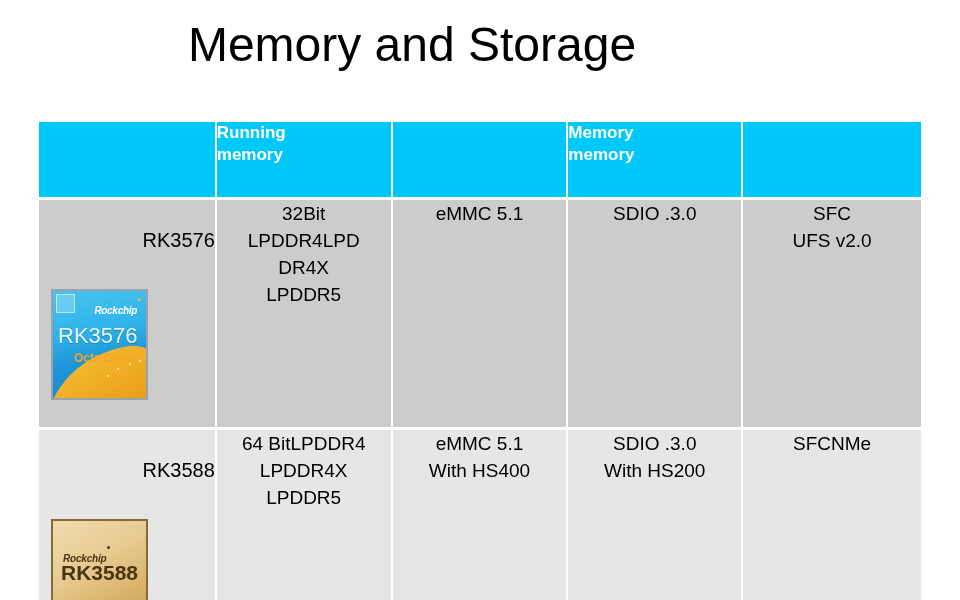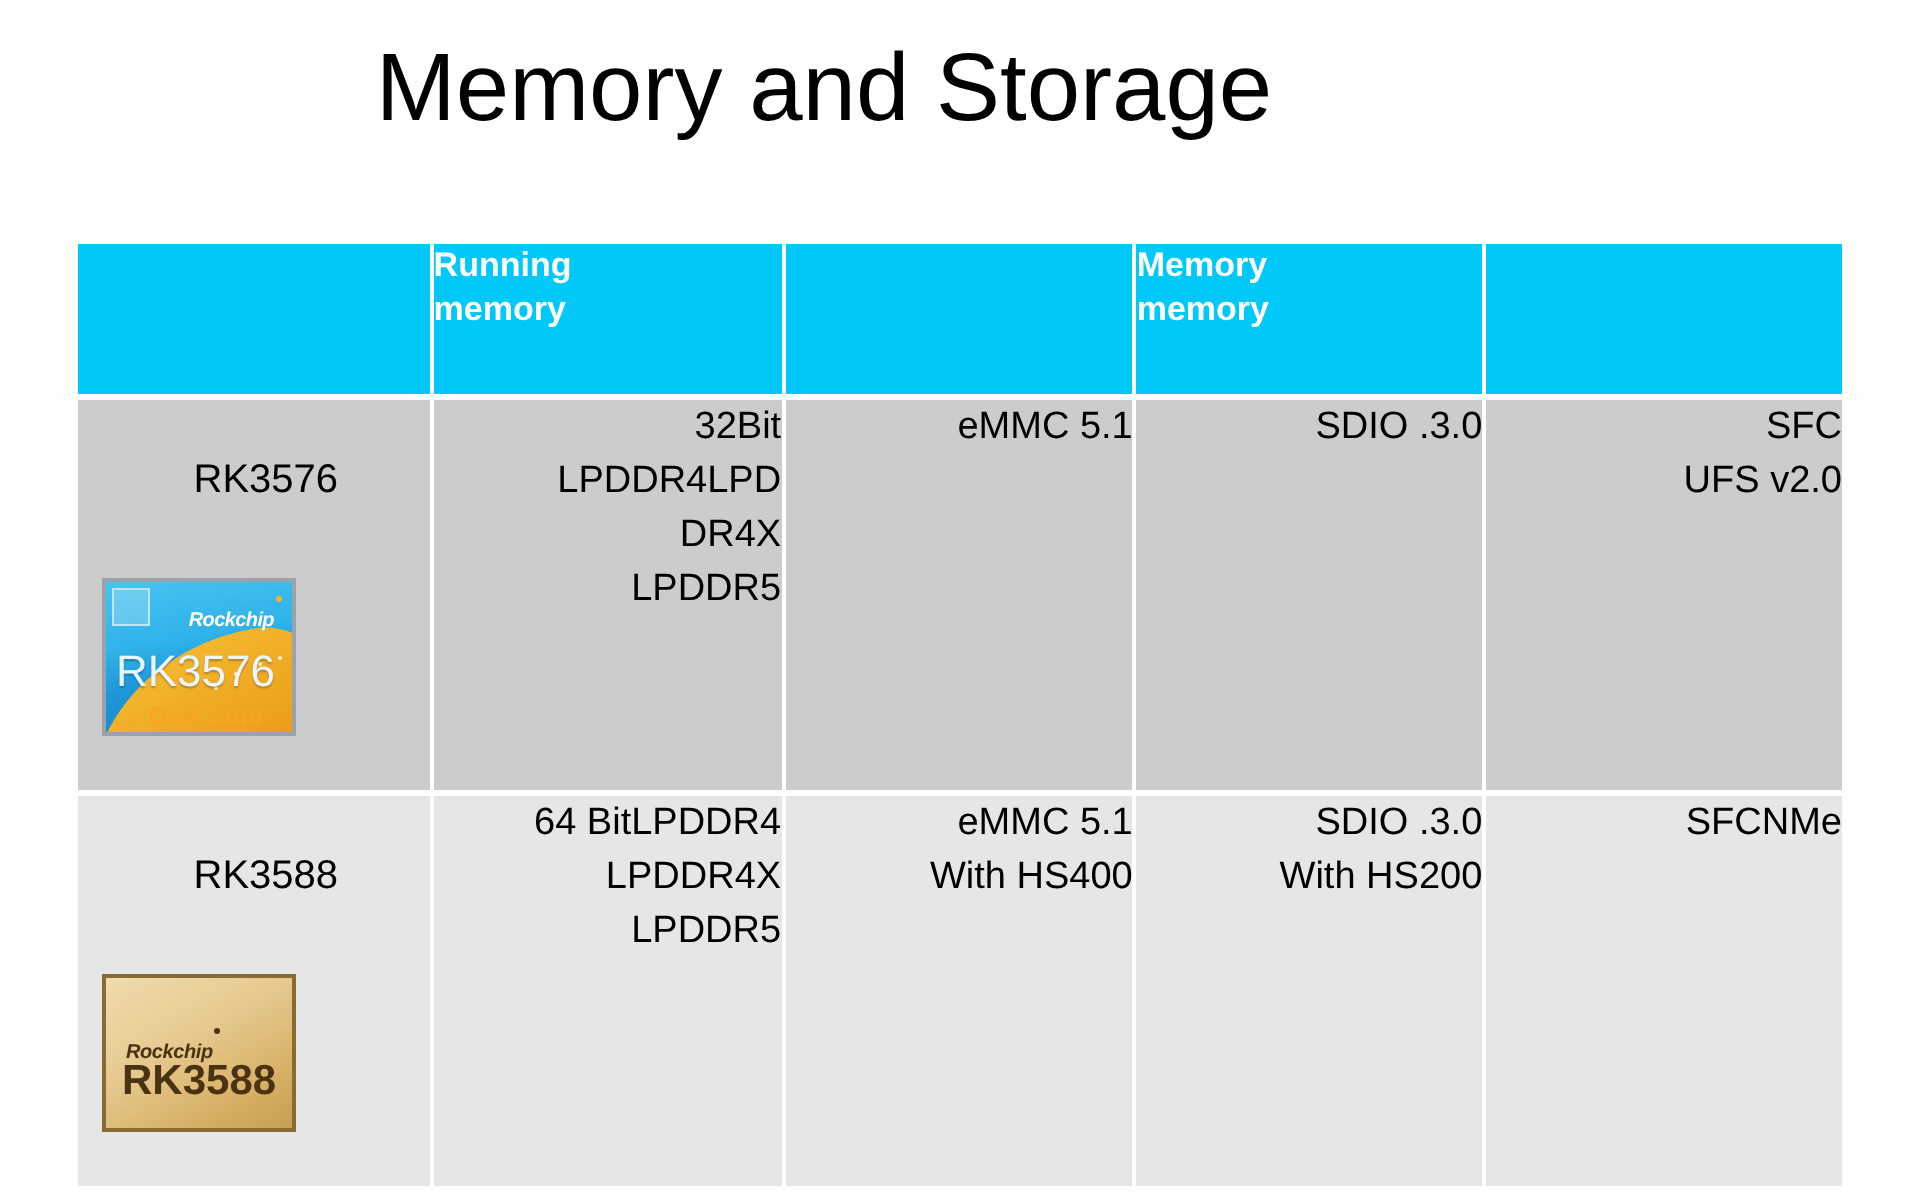--- a/index.html
+++ b/index.html
@@ -74,40 +74,40 @@
 
   
   .row-a td.body-cell { background: #CCCCCC; height: 178px; }
   .row-b td.body-cell { background: #E6E6E6; height: 170px; }
 
   .body-cell {
     box-sizing: border-box;
     font-size: 19px;
     line-height: 27px;
     color: #000000;
-    text-align: right;
+    text-align: center;
     padding-top: 11px;
     white-space: pre-line;
   }
   .body-cell.left-col {
-    text-align: center;
+    text-align: right;
     padding-left: 12px;
   }
   .chip-label {
     font-size: 20px;
     line-height: 26px;
     color: #000000;
     display: block;
   }
 
   
   .chip {
     position: relative;
     width: 97px;
-    height: 79px;
+    height: 111px;
     margin-top: 9px;
     box-sizing: border-box;
     overflow: hidden;
   }
 
   
   .chip-3576 {
     border: 2px solid #9aa3ab;
     background: linear-gradient(170deg, #49c3ef 0%, #2fb3ea 38%, #1e96d8 62%, #1886cf 100%);
   }

